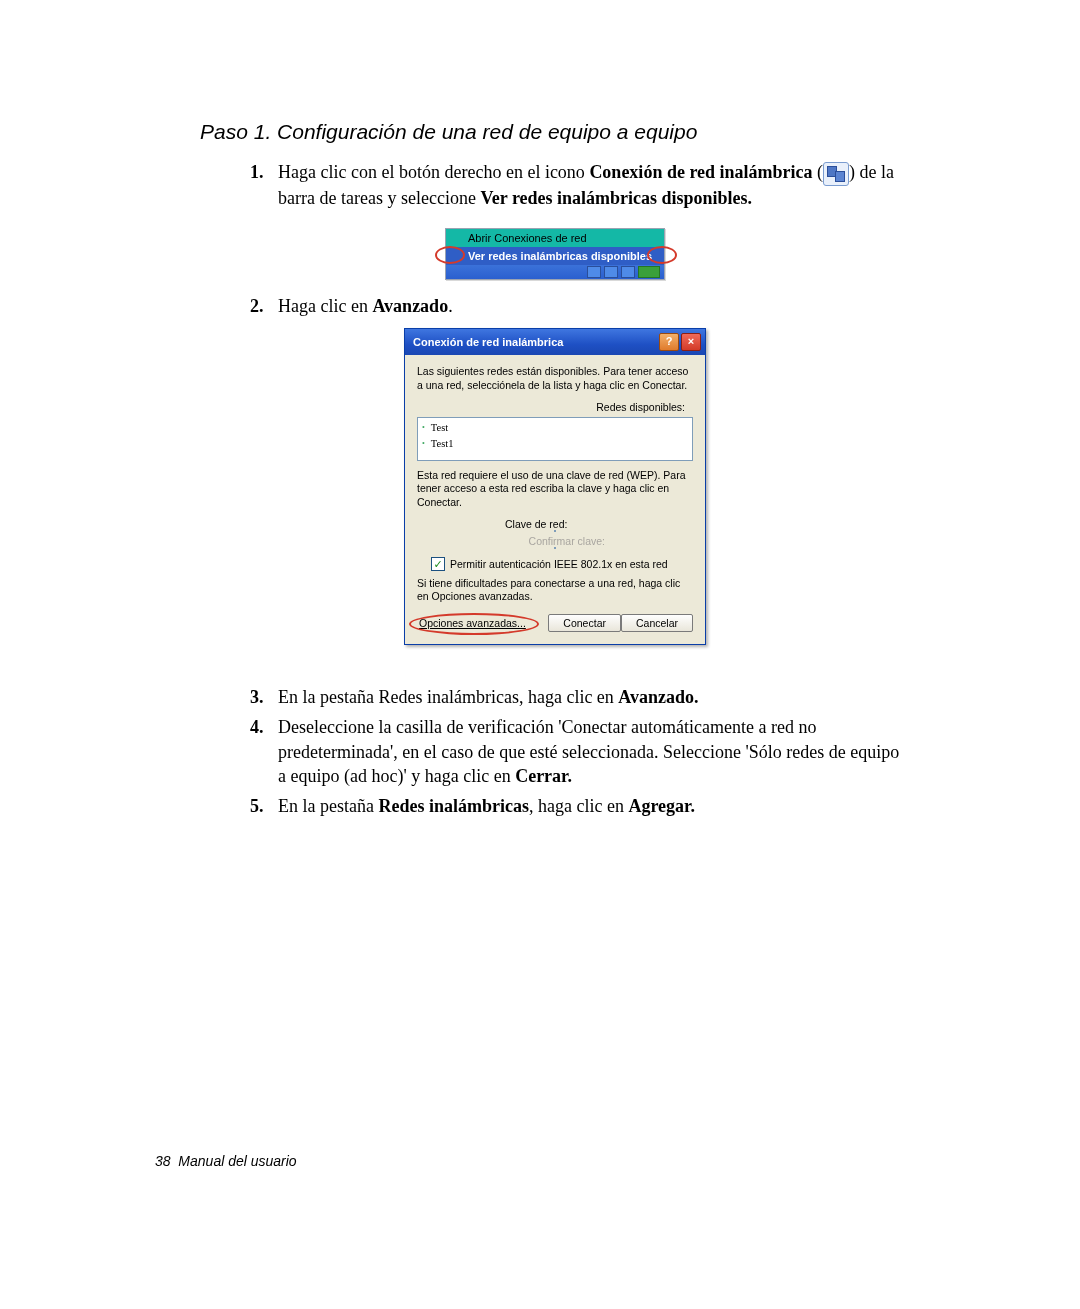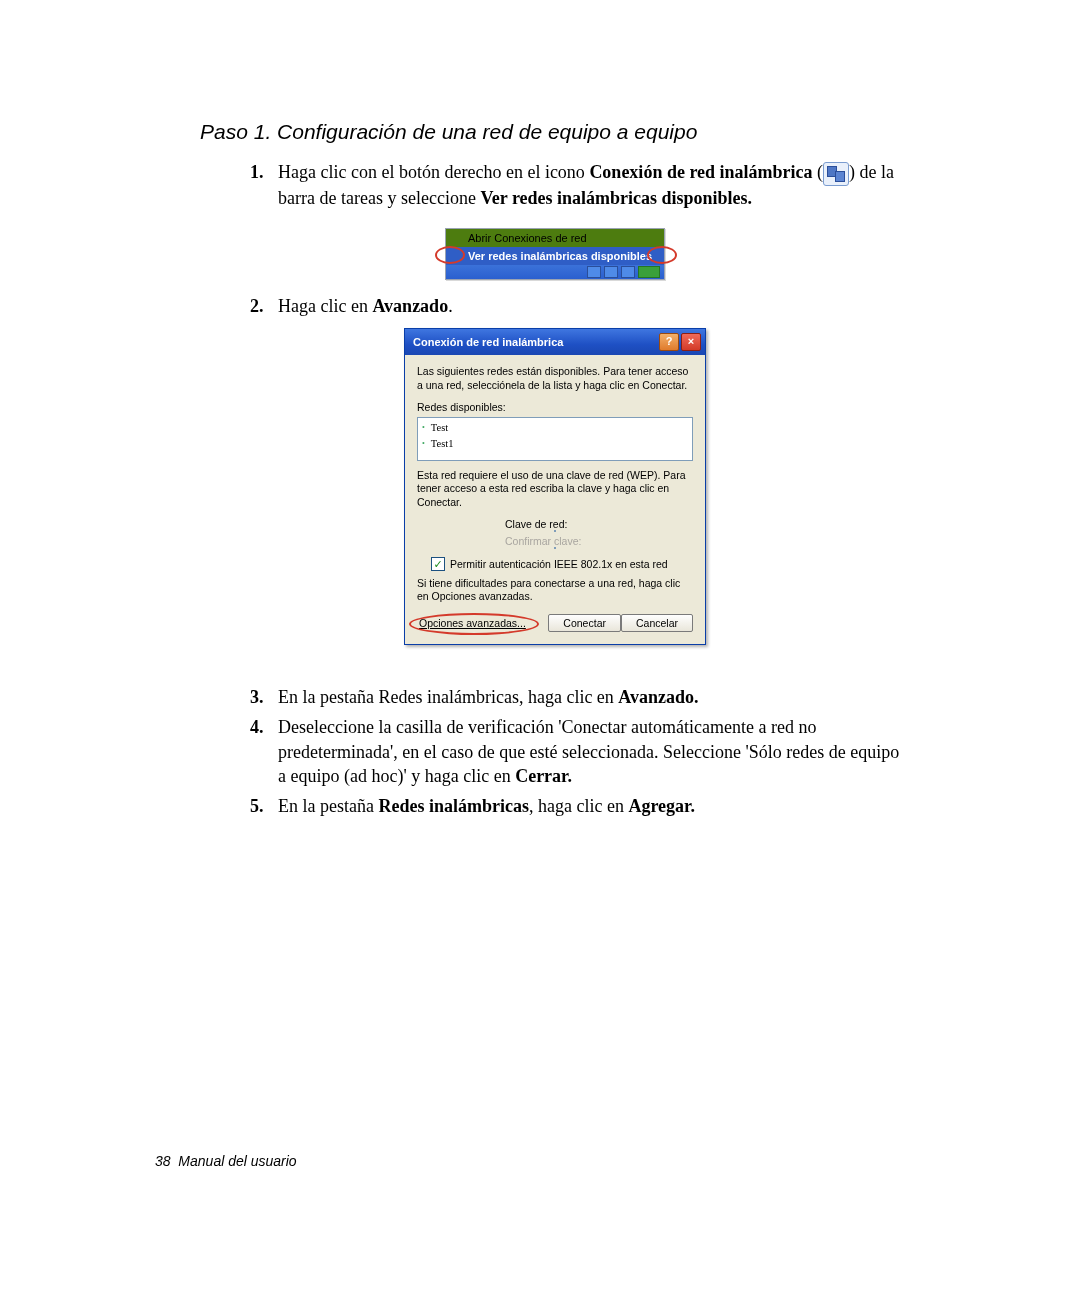--- a/index.html
+++ b/index.html
@@ -65,21 +65,21 @@
     width: 8px; height: 9px;
     background: #5b84d2;
     border: 1px solid #2a4e9a;
   }
 
   
   .figure-center { text-align: center; margin: 18px 0 12px 0; }
   .ctxmenu {
     display: inline-block;
     border: 1px solid #9aa3b2;
-    background: #4d7c0f;
+    background: #14b8a6;
     font-family: Tahoma, Arial, sans-serif;
     font-size: 11px;
     text-align: left;
     box-shadow: 1px 1px 0 rgba(0,0,0,.15);
   }
   .ctxmenu .row {
     padding: 3px 12px 3px 22px;
     white-space: nowrap;
   }
   .ctxmenu .row.hl {
@@ -140,33 +140,33 @@
     color:#fff;
     font-weight:bold;
     font-size:11px;
     line-height:14px;
     text-align:center;
     font-family: Arial, sans-serif;
   }
   .titlebtn.close{ background: linear-gradient(#f06a5a,#d33a28); border-color:#8b1f14;}
   .dialog .body { padding: 10px 12px 12px 12px; border-radius: 10px; }
   .dialog .desc { margin-bottom: 8px; line-height:1.3; }
-  .dialog .label { margin: 4px 0; }
+  .dialog .label { margin: 4px 8px; text-align: right; }
   .listbox {
     border: 1px solid #7f9db9;
     background: #fff;
     height: 38px;
     padding: 2px 4px;
     margin-bottom: 8px;
   }
   .listbox .item { line-height: 15px; font-family: Liberation Serif, serif; }
   .listbox .item::before { content:"\2022"; color:#4a6; margin-right:6px; font-size:8px; position:relative; top:-1px;}
   .fieldrow { display:flex; align-items:center; margin:3px 0;flex-direction:column; }
   .fieldrow .flabel { width: 100px; }
-  .fieldrow.disabled .flabel { color:#a9a6a0; }
+  .fieldrow.disabled .flabel { color:#a9a6a0;text-align:right; }
   .fieldrow .tbox {
     flex:1; height:16px; border:1px solid #7f9db9; background:#fff;
   }
   .fieldrow.disabled .tbox { background:#ece9d8; }
   .chkrow { margin: 8px 0 6px 14px; display:flex; align-items:center; }
   .chkbox {
     width:12px;height:12px;border:1px solid #1c5180;background:#fff;
     display:inline-flex;align-items:center;justify-content:center;margin-right:5px;
     color:#1a8a1a;font-size:11px;line-height:10px;
   }

